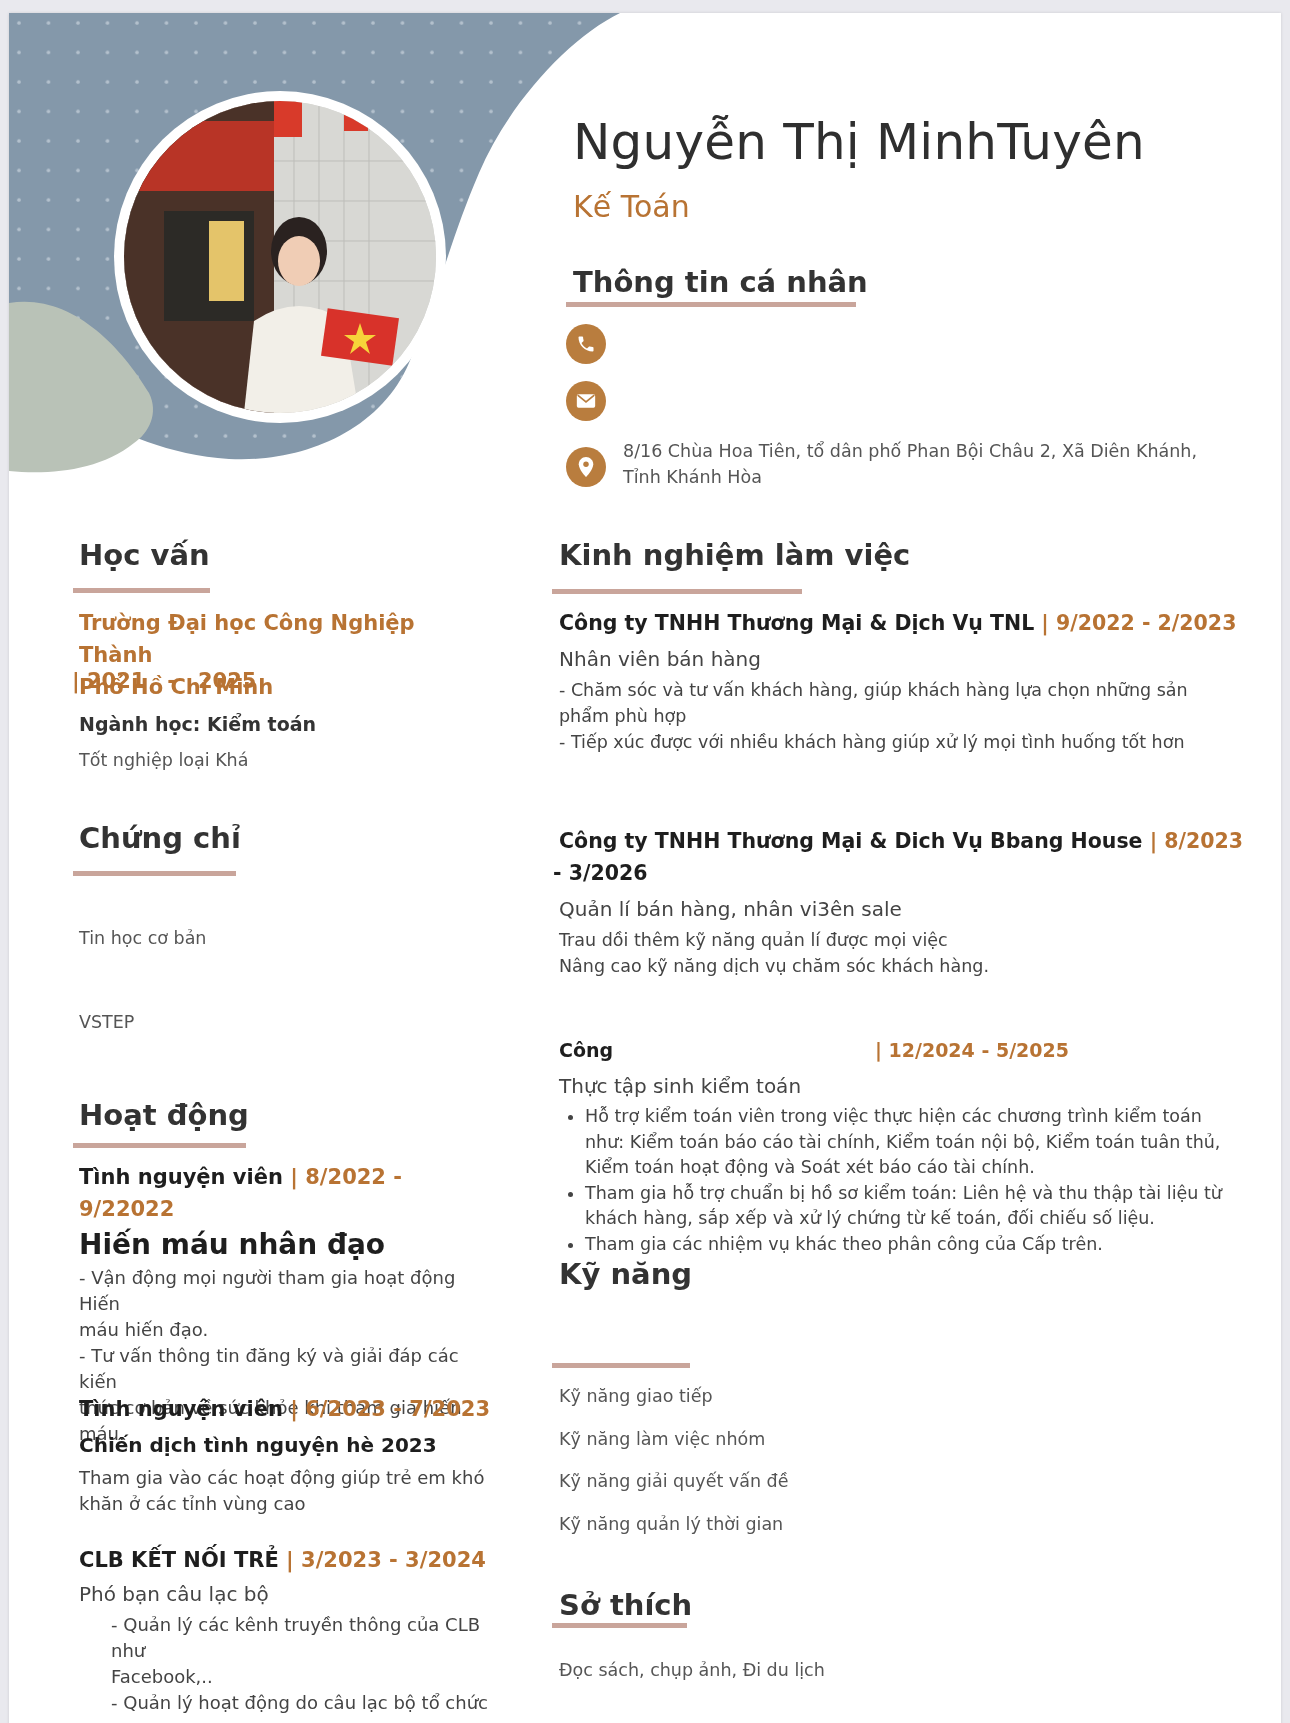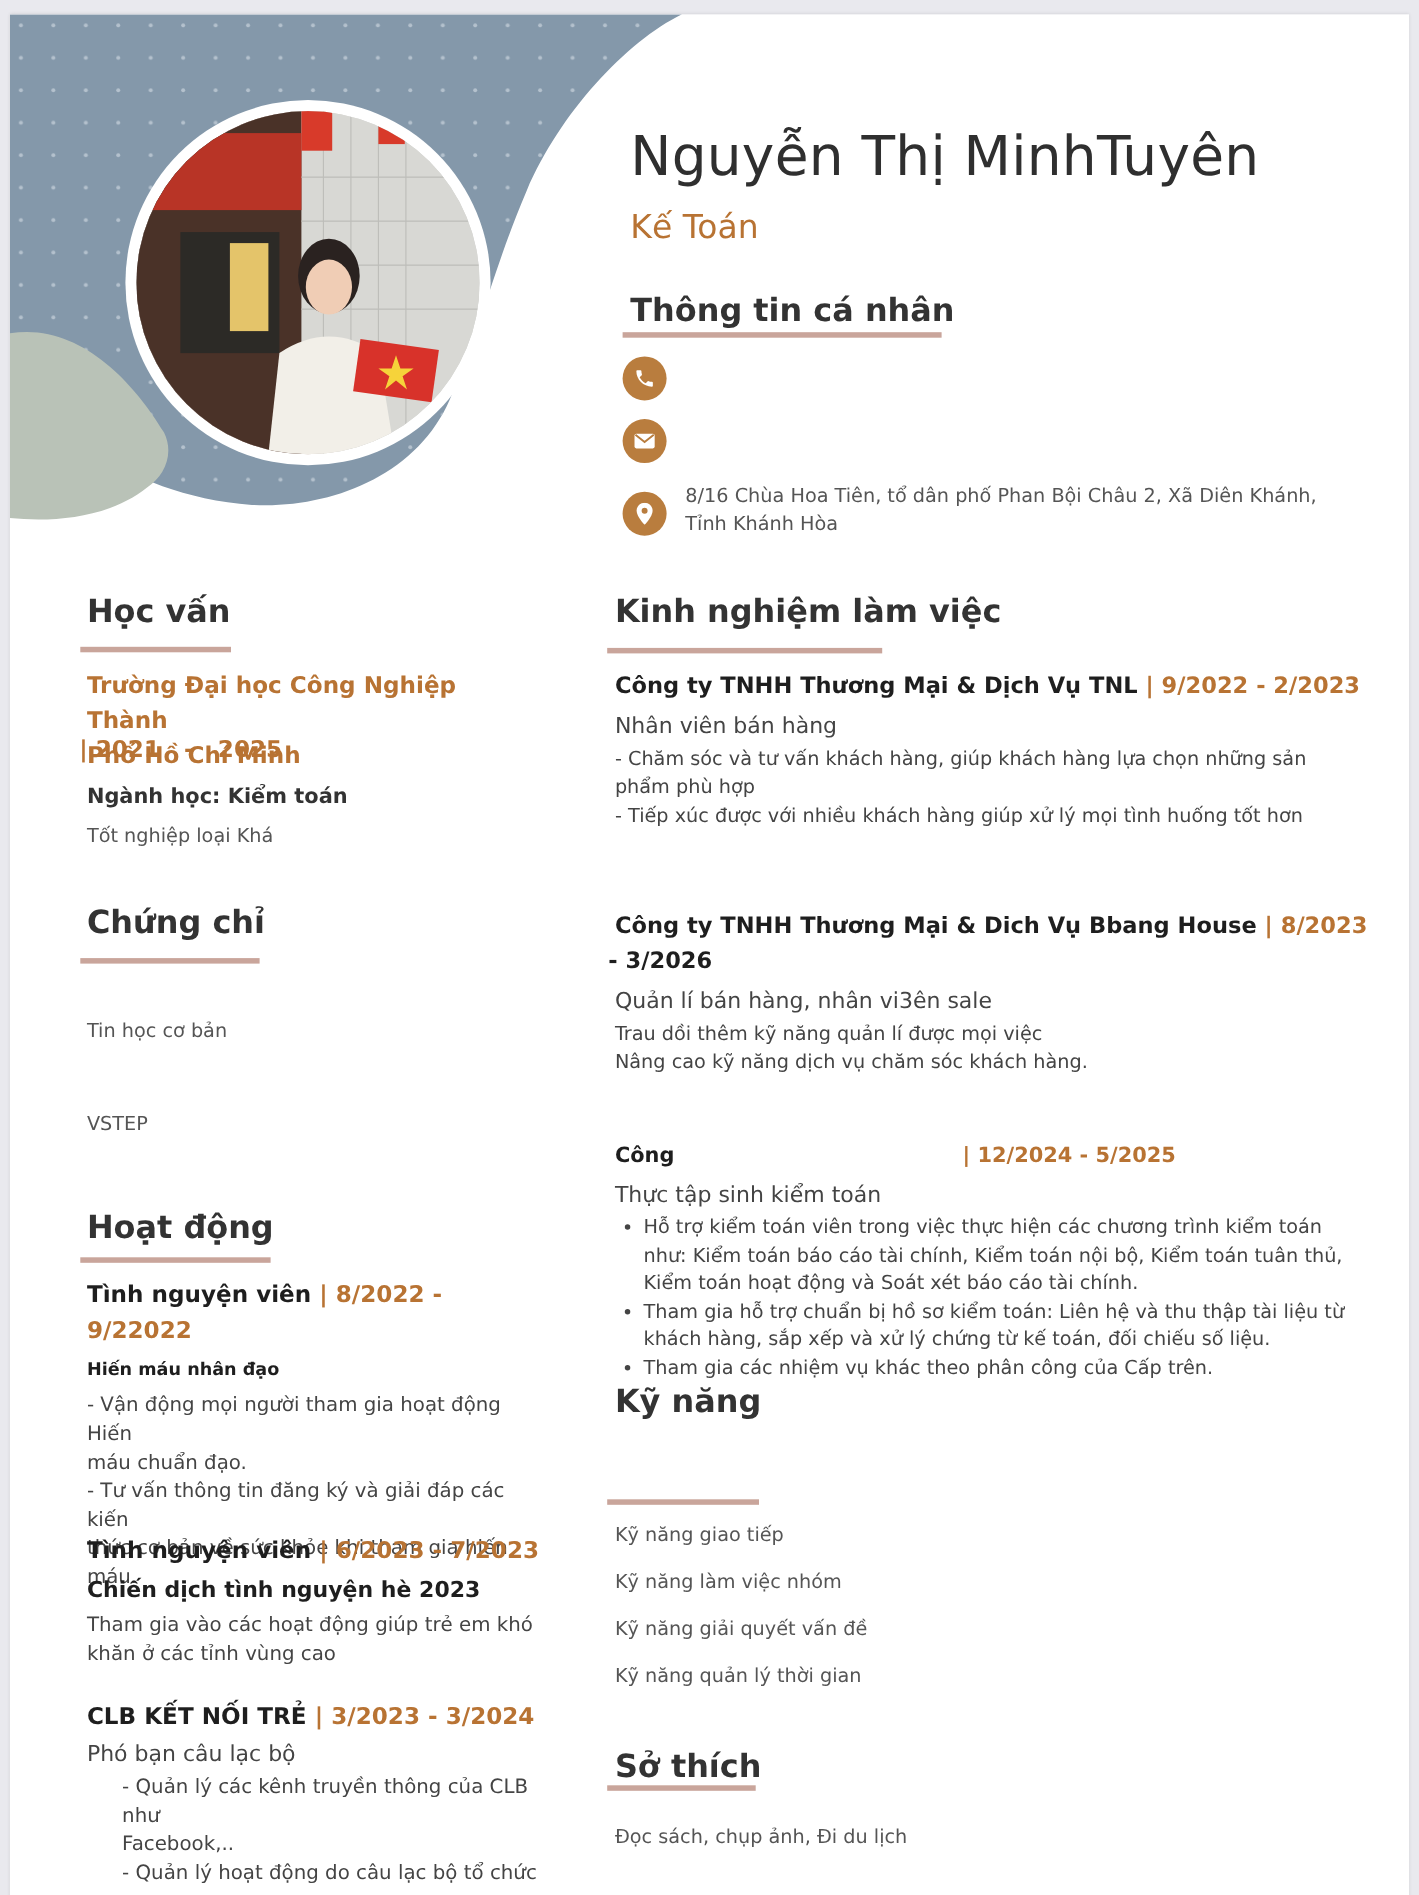--- a/index.html
+++ b/index.html
@@ -113,24 +113,24 @@
   <div class="abs sec-title" style="left:70px;top:808px;">Chứng chỉ</div>
   <div class="abs sec-bar" style="left:64px;top:858px;width:163px;"></div>
   <div class="abs sm" style="left:70px;top:912px;">Tin học cơ bản</div>
   <div class="abs sm" style="left:70px;top:996px;">VSTEP</div>
 
   <div class="abs sec-title" style="left:70px;top:1085px;">Hoạt động</div>
   <div class="abs sec-bar" style="left:64px;top:1130px;width:173px;"></div>
 
   <div class="abs" style="left:70px;top:1148px;width:420px;">
     <div class="hdr"><span>Tình nguyện viên</span><span class="orange"> | 8/2022 - 9/22022</span></div>
-    <div class="hdr" style="font-size:16px;margin-top:4px;">Hiến máu nhân đạo</div>
+    <div class="hdr" style="font-size:28px;margin-top:4px;">Hiến máu nhân đạo</div>
     <div class="txt" style="margin-top:4px;">
       <div>- Vận động mọi người tham gia hoạt động Hiến</div>
-      <div>máu chuẩn đạo.</div>
+      <div>máu hiến đạo.</div>
       <div>- Tư vấn thông tin đăng ký và giải đáp các kiến</div>
       <div>thức cơ bản về sức khỏe khi tham gia hiến máu.</div>
     </div>
   </div>
 
   <div class="abs" style="left:70px;top:1380px;width:420px;">
     <div class="hdr"><span>Tình nguyện viên</span><span class="orange"> | 6/2023 - 7/2023</span></div>
     <div class="hdr" style="font-size:20px;margin-top:4px;">Chiến dịch tình nguyện hè 2023</div>
     <div class="txt" style="margin-top:4px;">
       <div>Tham gia vào các hoạt động giúp trẻ em khó</div>

